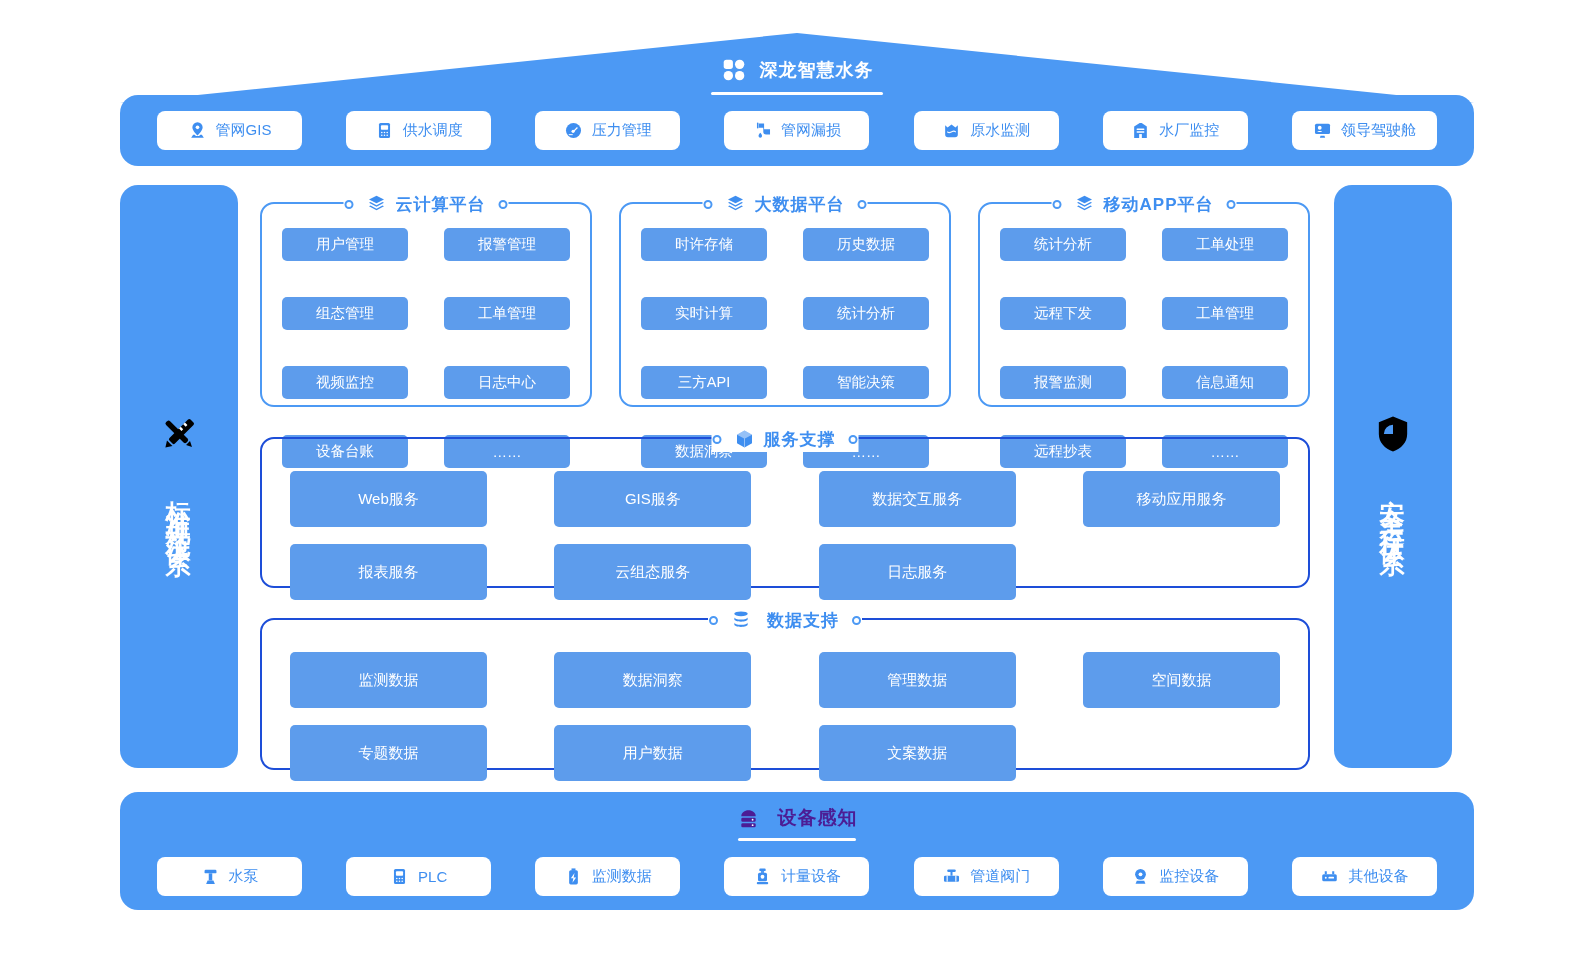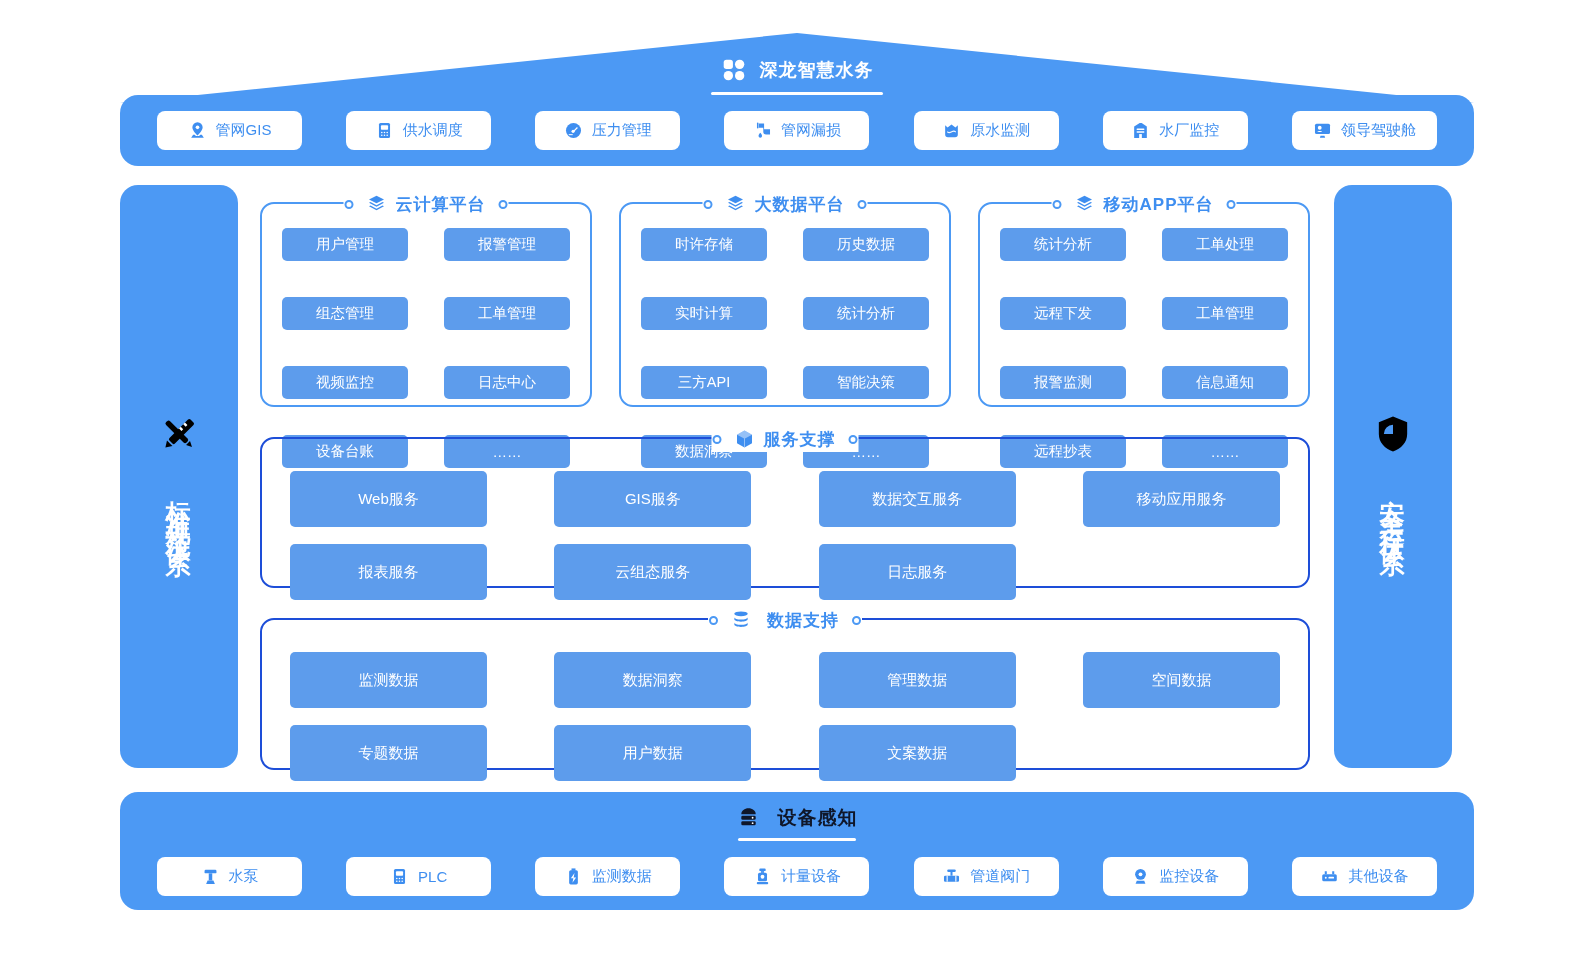--- a/index.html
+++ b/index.html
@@ -26,21 +26,21 @@
     display:flex;align-items:center;justify-content:space-between;}
   .top-bar .bar-btns{align-items:flex-end;padding-bottom:16px;box-sizing:border-box;}
   .bar-btn{width:145px;height:39px;background:#fff;border-radius:8px;cursor:pointer;
     display:flex;align-items:center;justify-content:center;gap:9px;
     color:#3e8ef0;font-size:15px;font-weight:500;}
 
   .bottom-bar{position:absolute;left:120px;top:792px;width:1354px;height:118px;
     background:#4c99f4;border-radius:18px;}
   .bottom-header{position:absolute;left:0;right:0;top:13px;
     display:flex;flex-direction:column;align-items:center;}
-  .bottom-title-row{display:flex;align-items:flex-start;gap:18px;color:#0f172a;
+  .bottom-title-row{display:flex;align-items:center;gap:18px;color:#4c1d95;
     font-size:19px;font-weight:bold;letter-spacing:1px;}
   .bottom-underline{width:118px;height:3px;background:#fff;margin-top:7px;border-radius:2px;}
   .bottom-bar .bar-btns{top:auto;bottom:14px;height:39px;}
 
   
   .side{position:absolute;top:185px;width:118px;height:583px;background:#4c99f4;
     border-radius:18px;display:flex;flex-direction:column;align-items:center;
     justify-content:center;gap:26px;}
   .side.left{left:120px;}
   .side.right{left:1334px;}

